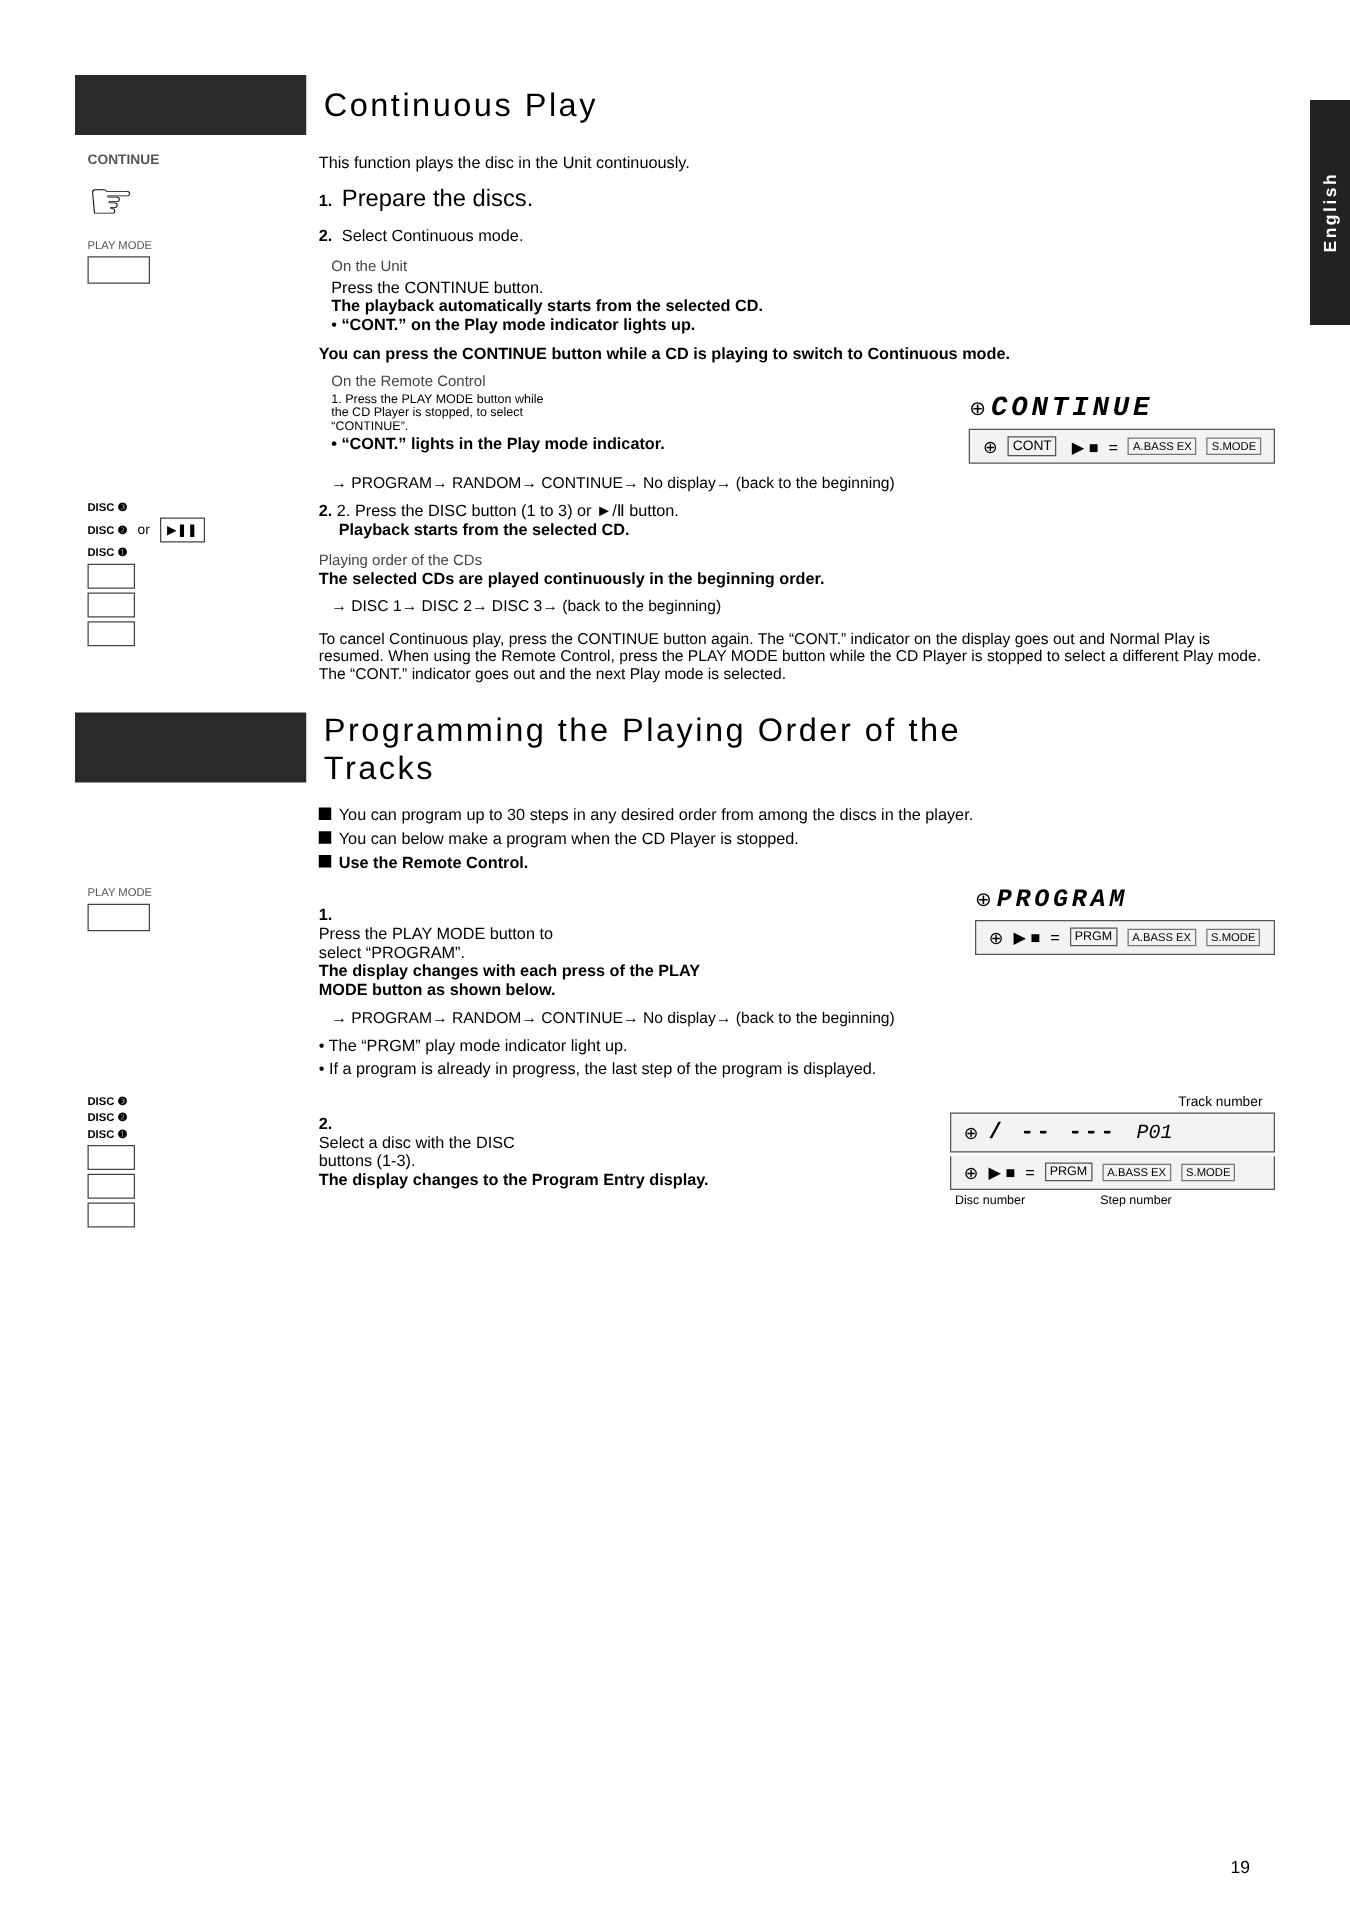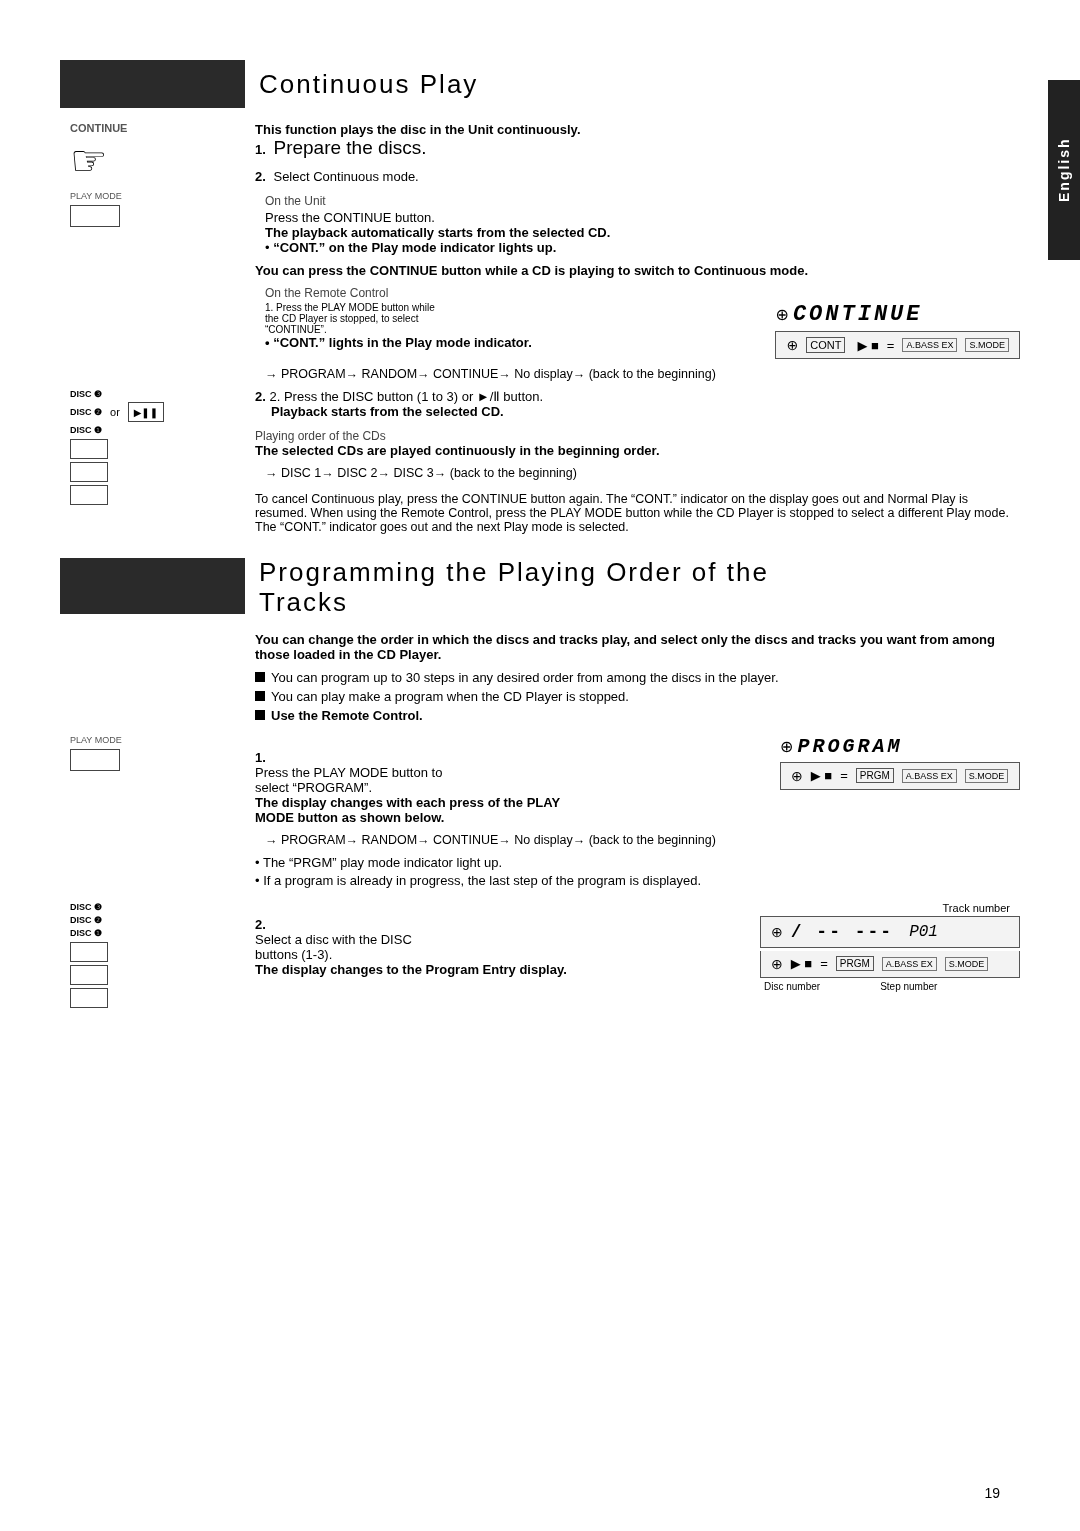--- a/index.html
+++ b/index.html
@@ -36,22 +36,23 @@
       font-weight: bold;
       letter-spacing: 2px;
       width: 32px;
       height: 180px;
       display: flex;
       align-items: center;
       justify-content: center;
     }
 
     .intro-bold {
-      font-weight: bold;
+      font-weight: normal;
       font-size: 13px;
+      margin-bottom: 12px;
     }
 
     .step {
       margin-bottom: 10px;
     }
 
     .step-number {
       font-weight: bold;
       display: inline;
     }
@@ -281,29 +282,28 @@
     <div class="header-combined" style="align-items:flex-start;">
       <div class="black-bar" style="height:56px;"></div>
       <div class="title-text-2line">
         <span>Programming the Playing Order of the</span><br>
         <span>Tracks</span>
       </div>
     </div>
 
     <div style="position:relative; margin-left: 195px;">
 
-      <div style="font-weight:bold; font-size:13px; margin-bottom:8px;">You can change the order in which the discs and tracks play, and select only the discs and tracks you want from among those loaded in the CD Player.</div>
 
       <div class="square-bullet-item">
         <div class="sq"></div>
         <span style="font-size:13px;">You can program up to 30 steps in any desired order from among the discs in the player.</span>
       </div>
       <div class="square-bullet-item">
         <div class="sq"></div>
-        <span style="font-size:13px;">You can play make a program when the CD Player is stopped.</span>
+        <span style="font-size:13px;">You can below make a program when the CD Player is stopped.</span>
       </div>
       <div class="square-bullet-item">
         <div class="sq"></div>
         <span style="font-weight:bold; font-size:13px;">Use the Remote Control.</span>
       </div>
 
       <div style="position:relative; margin-top:12px;">
 
         <div style="position:absolute; left:-185px; top:0; width:170px;">
           <div style="font-size:9px; color:#555; margin-bottom:2px;">PLAY MODE</div>

